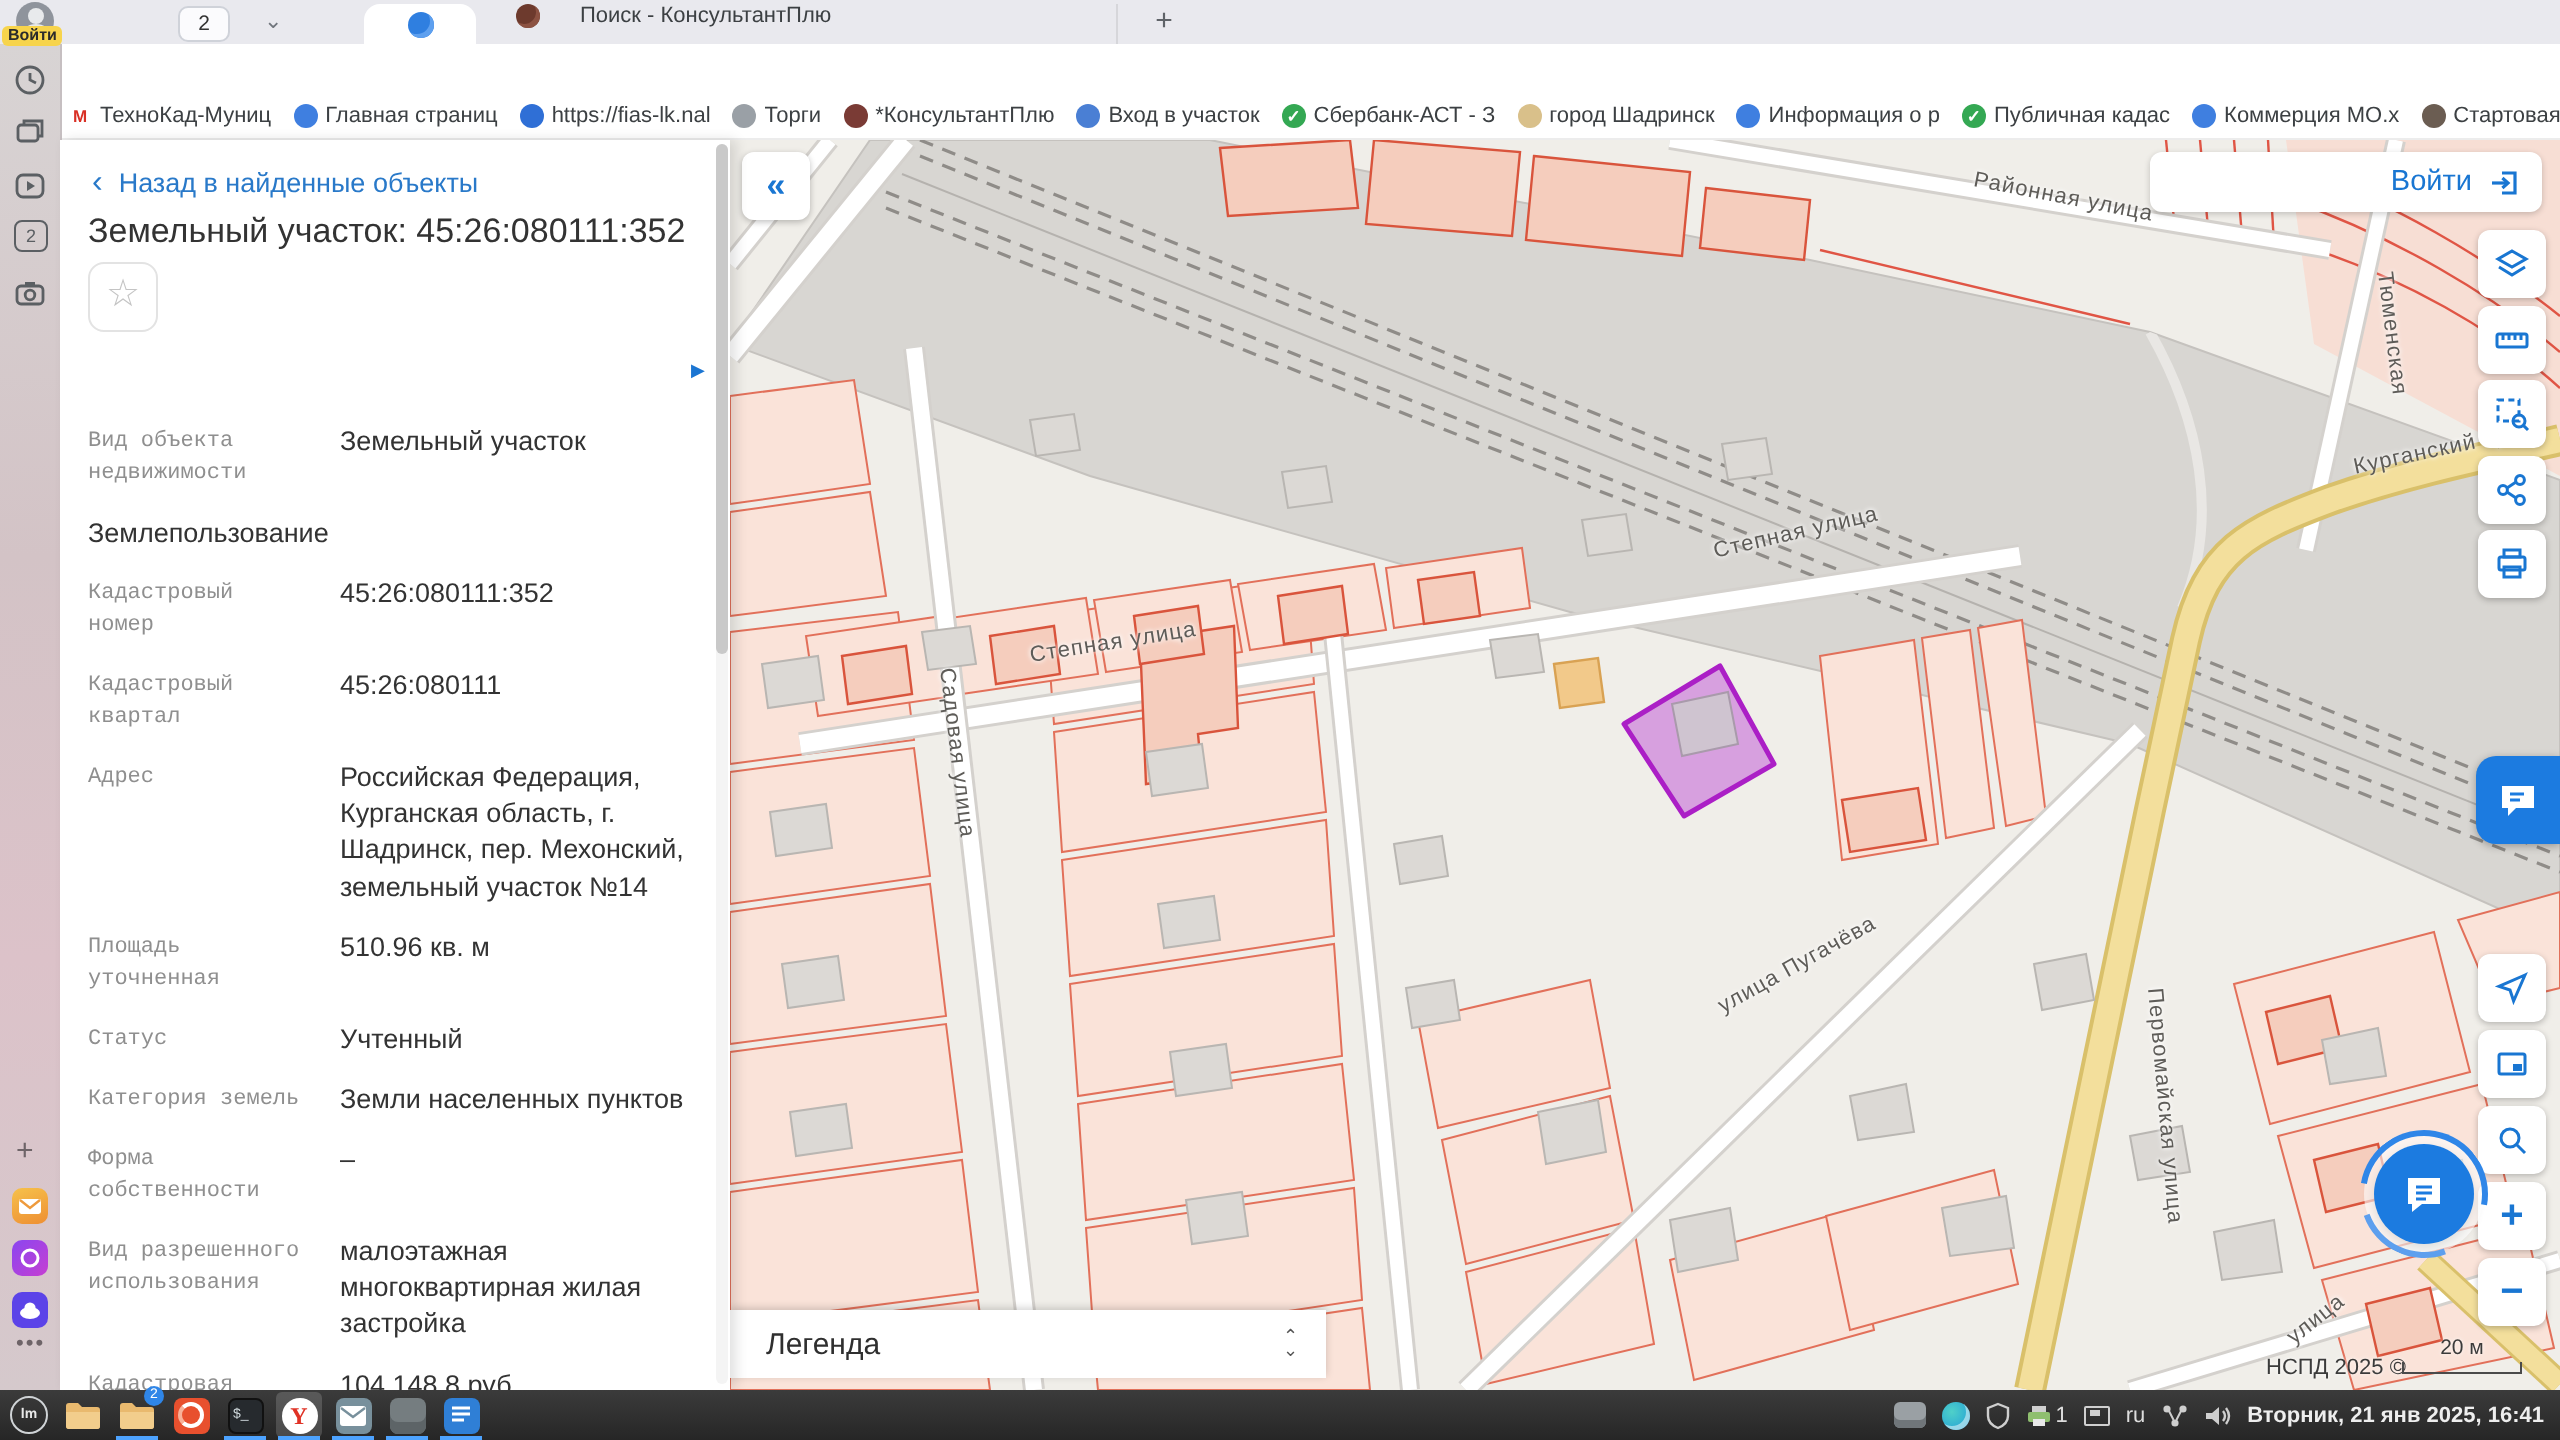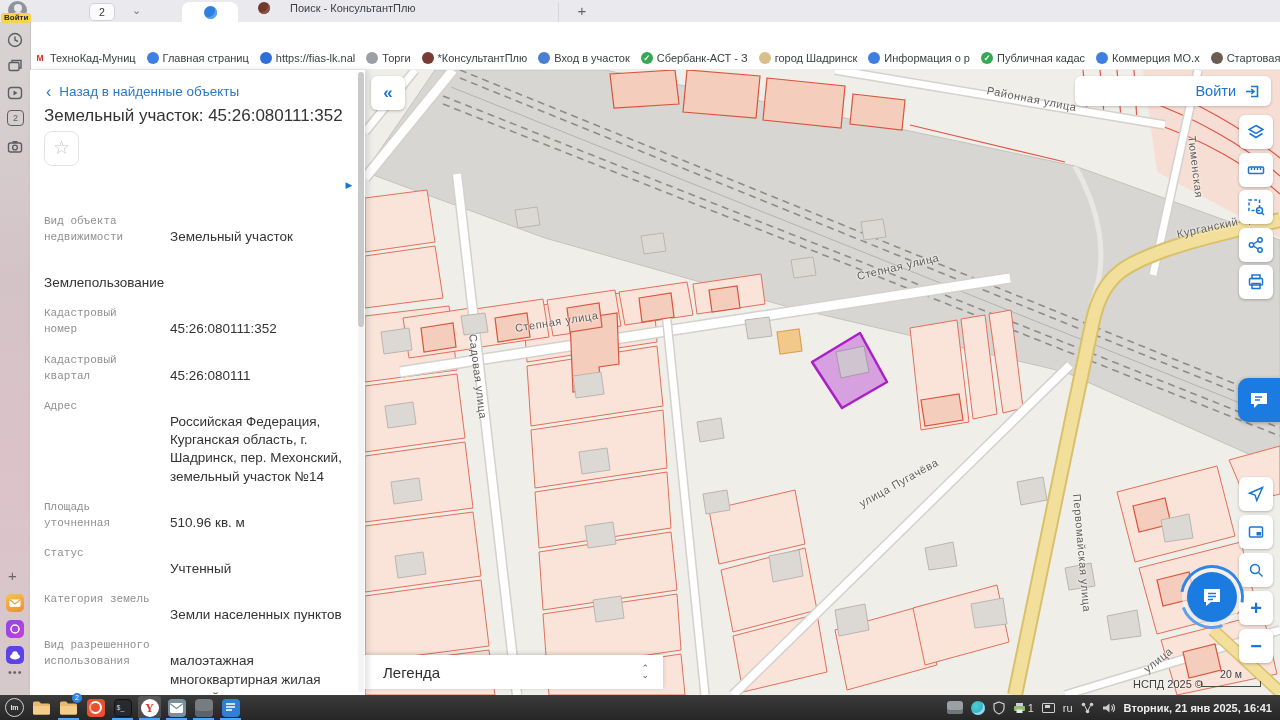--- a/index.html
+++ b/index.html
@@ -59,21 +59,21 @@
        color:#c4c4c4;font-size:19px;text-align:center;line-height:32px;}
   .ptabs{position:absolute;left:0px;top:103px;width:335px;height:25px;border-bottom:1px solid #e9e9e9;
        display:flex;gap:19px;padding-left:12px;box-sizing:border-box;overflow:hidden;}
   .ptab{font-size:12.5px;color:#454545;padding-bottom:6px;white-space:nowrap;}
   .ptab.active{color:#1b75d2;border-bottom:2px solid #1b75d2;}
   .ptabs-arrow{position:absolute;right:6px;top:105px;width:20px;height:20px;background:#fff;box-shadow:-5px 0 6px rgba(255,255,255,.95);
        color:#1b75d2;font-size:9px;text-align:center;line-height:20px;}
   .fields{position:absolute;left:14px;top:142px;width:300px;}
   .frow{display:flex;gap:14px;margin-bottom:12px;}
   .flabel{width:112px;flex:0 0 auto;font-size:11px;color:#8f8f8f;line-height:1.45;padding-top:2px;font-family:Liberation Mono, monospace;}
-  .fvalue{flex:1;font-size:13.5px;color:#333;line-height:1.35;margin-top:16px;}
+  .fvalue{flex:1;font-size:13.5px;color:#333;line-height:1.35;}
   
   .map{position:absolute;left:365px;top:70px;width:915px;height:625px;overflow:hidden;background:#f0eee9;}
   .map svg.base{position:absolute;left:0;top:0;}
   .mlabel{position:absolute;font-size:11px;color:#5e5c58;letter-spacing:0.6px;white-space:nowrap;
        transform-origin:0 50%;text-shadow:0 0 2px #fff,0 0 3px #fff;}
   .collapse-btn{position:absolute;left:6px;top:6px;width:34px;height:34px;background:#fff;border-radius:6px;
        box-shadow:0 1px 3px rgba(0,0,0,.25);color:#1976d2;font-size:17px;font-weight:bold;text-align:center;line-height:33px;}
   .login-bar{position:absolute;left:710px;top:6px;width:196px;height:30px;background:#fff;border-radius:6px;
        box-shadow:0 1px 3px rgba(0,0,0,.2);display:flex;align-items:center;justify-content:flex-end;gap:8px;padding-right:10px;box-sizing:border-box;}
   .login-bar .lbl{color:#1976d2;font-size:14.5px;}
@@ -285,26 +285,26 @@
       </div>
       <div class="frow">
         <div class="flabel">Статус</div>
         <div class="fvalue">Учтенный</div>
       </div>
       <div class="frow">
         <div class="flabel">Категория земель</div>
         <div class="fvalue">Земли населенных пунктов</div>
       </div>
       <div class="frow">
+        <div class="flabel">Форма собственности</div>
+        <div class="fvalue">–</div>
+      </div>
+      <div class="frow">
         <div class="flabel">Вид разрешенного использования</div>
         <div class="fvalue">малоэтажная многоквартирная жилая застройка</div>
-      </div>
-      <div class="frow">
-        <div class="flabel">Форма собственности</div>
-        <div class="fvalue">–</div>
       </div>
       <div class="frow">
         <div class="flabel">Кадастровая стоимость</div>
         <div class="fvalue">104 148,8 руб.</div>
       </div>
     </div>
   <div class="pscroll">
       <div class="pthumb"></div>
     </div>
 </div>

